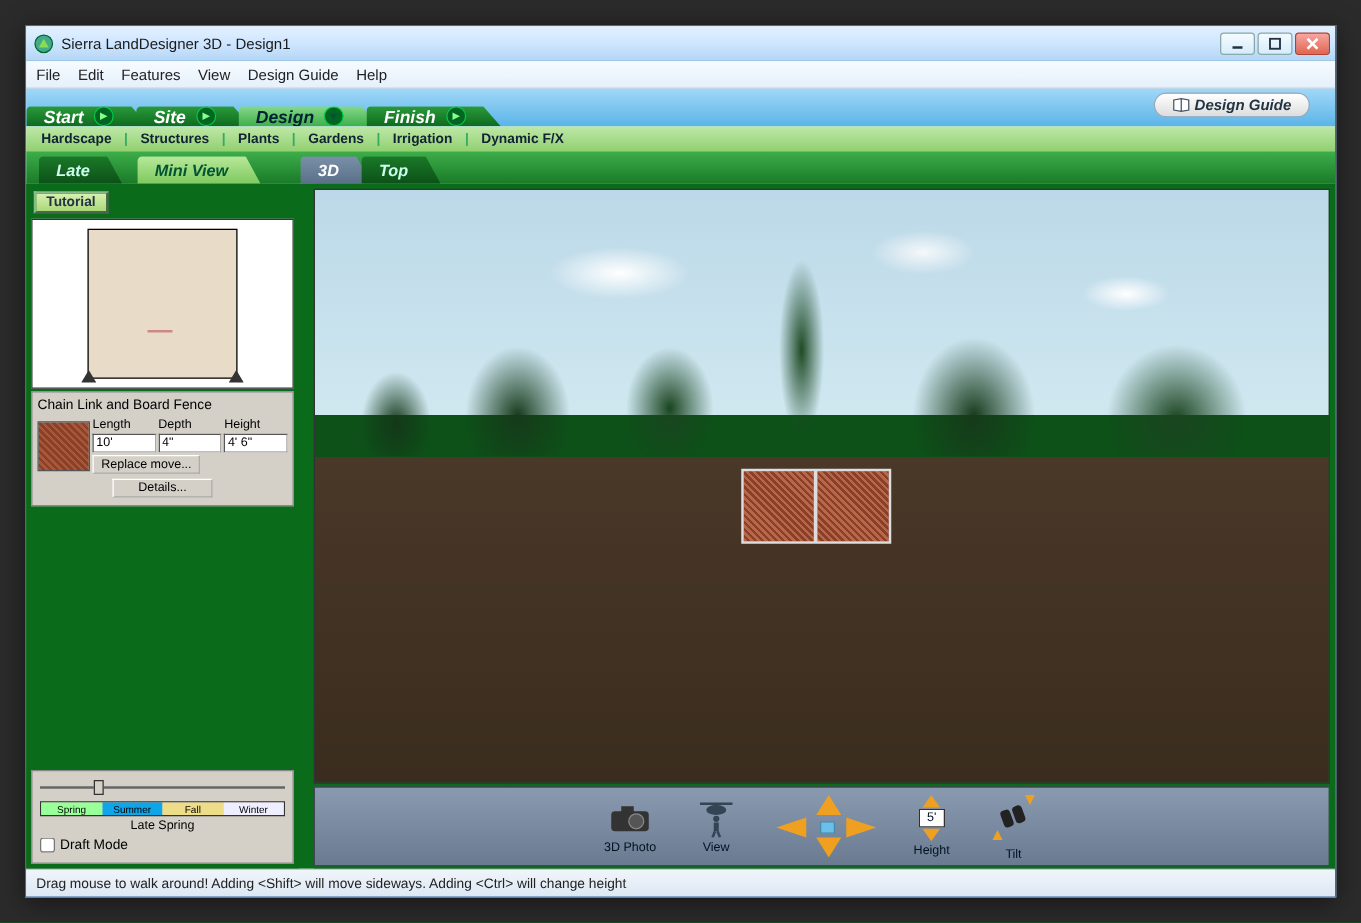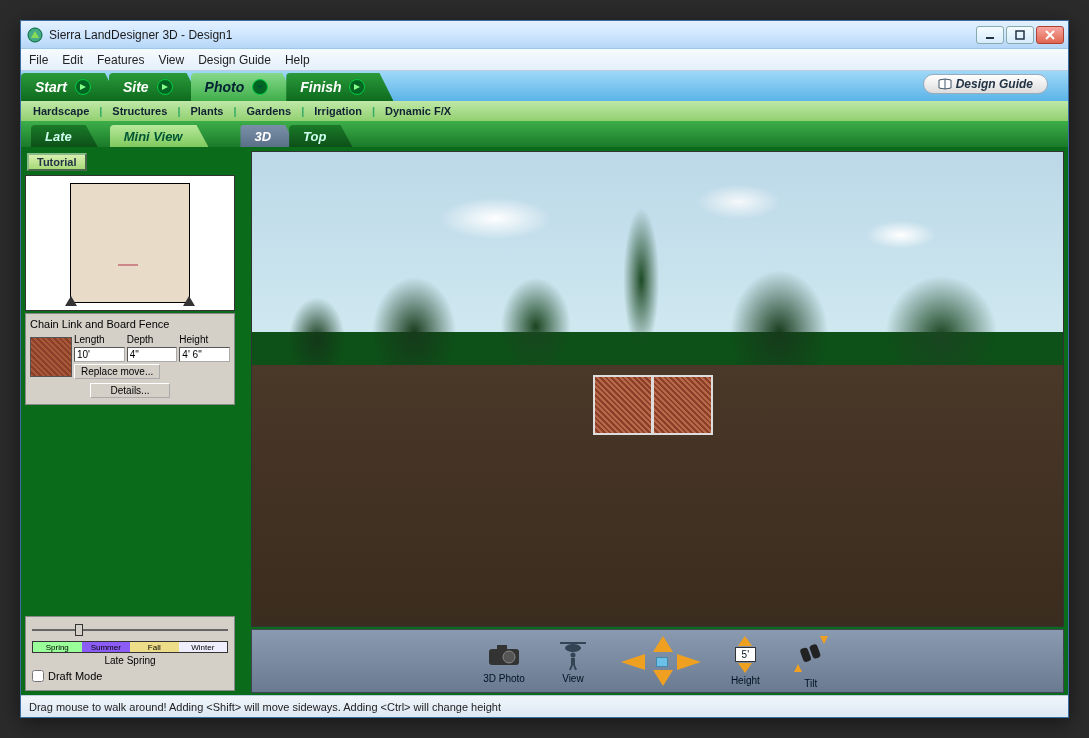--- a/index.html
+++ b/index.html
@@ -8,21 +8,21 @@
 .titlebar { height: 28px; background: linear-gradient(180deg,#e3f1ff 0%,#cfe6ff 50%,#b5d6f7 100%); display: flex; align-items: center; justify-content: space-between; padding: 0 4px 0 6px; border-bottom: 1px solid #9ec7e8; }
 .titlebar-left { display: flex; align-items: center; gap: 6px; }
 .app-icon { width: 16px; height: 16px; }
 .title-text { font-size: 12px; color: #1a1a1a; }
 .win-controls { display: flex; gap: 2px; }
 .win-btn { width: 28px; height: 18px; border: 1px solid #8aa; background: linear-gradient(#f5fbff,#d6ecfb); border-radius: 3px; display:flex;align-items:center;justify-content:center;}
 .win-btn.close { background: linear-gradient(#f7a6a0,#e06650); border-color:#b04030;}
 .menubar { height: 22px; background: linear-gradient(#f6fbff,#e5f0fb); border-bottom: 1px solid #bcd; display:flex; align-items:center; gap: 14px; padding: 0 8px; font-size:12px; color:#222;}
 .menubar span { cursor: default; }
 .nav-tabs { height: 30px; background: linear-gradient(#a0d8f8,#5bb4e8); display:flex; align-items:flex-end; position:relative; overflow:hidden;}
-.nav-tab { height: 28px; padding: 0 28px 0 14px; background: linear-gradient(#2a9a3a,#0e6b1e); color:#fff; font-weight:bold; font-style:italic; font-size:14px; display:flex; align-items:center; position:relative; border-top-left-radius:4px; margin-right:-10px; clip-path: polygon(0 0, calc(100% - 14px) 0, 100% 100%, 0 100%);}
+.nav-tab { height: 16px; padding: 0 28px 0 14px; background: linear-gradient(#2a9a3a,#0e6b1e); color:#fff; font-weight:bold; font-style:italic; font-size:14px; display:flex; align-items:center; position:relative; border-top-left-radius:4px; margin-right:-10px; clip-path: polygon(0 0, calc(100% - 14px) 0, 100% 100%, 0 100%);}
 .nav-tab.active { background: linear-gradient(#86d98a,#3fae4a); color:#023; }
 .nav-tab .circ { width:16px;height:16px;border-radius:50%;background:#062;border:1px solid #0c4;margin-left:8px;display:flex;align-items:center;justify-content:center;}
 .design-guide-btn { position:absolute; right:20px; top:3px; background: linear-gradient(#fff,#ddd); border-radius:10px; padding:2px 14px; font-size:12px; font-weight:bold; font-style:italic; color:#234; border:1px solid #9ab;}
 .sub-tabs { height:20px; background: linear-gradient(#bfe8a8,#92d070); display:flex; align-items:center; gap:10px; padding:0 12px; font-size:11px; color:#123; font-weight:bold;}
 .sub-tabs .sep { color:#3a6;}
 .view-tabs-row { height:26px; background: linear-gradient(#3dae4a,#1a7a28); display:flex; align-items:flex-end; padding-left:10px; gap:0;}
 .view-tab { height:22px; padding:0 26px 0 14px; background: linear-gradient(#1a7a28,#0d5018); color:#cfe; font-weight:bold; font-style:italic; font-size:13px; display:flex; align-items:center; clip-path: polygon(0 0, calc(100% - 12px) 0, 100% 100%, 0 100%); margin-right:-8px; border-top-left-radius:4px;}
 .view-tab.active { background: linear-gradient(#b8e89a,#7ec95e); color:#053;margin-left:20px;}
 .view-tab.selected3d { background: linear-gradient(#7a8fa8,#5a6f88); color:#fff;}
 .main-area { flex:1; display:flex; background:#0a6b1a; min-height:0;gap:12px;}
@@ -38,21 +38,21 @@
 .props-grid input { width:100%; font-size:10px; border:1px inset #aaa; padding:1px 2px; background:#fff;}
 .props-btn { font-size:10px; padding:1px 6px; background:#d4d0c8; border:1px outset #fff;}
 .details-row { display:flex; justify-content:center; margin-top:4px;}
 .spacer { flex:1;}
 .season-box { background:#d4d0c8; border:1px solid #888; padding:6px 6px 8px; font-size:10px; color:#000;}
 .season-slider { width:100%; height:14px; display:flex; align-items:center; margin-bottom:4px;}
 .season-track { flex:1; height:2px; background:#666; position:relative;}
 .season-thumb { position:absolute; left:22%; top:-5px; width:8px; height:12px; background:#d4d0c8; border:1px solid #333;}
 .season-bar { display:flex; height:12px; border:1px solid #333; font-size:8px;}
 .season-bar div { flex:1; display:flex; align-items:center; justify-content:center;}
-.sp{background:#9f9;} .su{background:#8b5cf6;text-align:right;} .fa{background:#ed8;} .wi{background:#eef;}
+.sp{background:#9f9;} .su{background:#0ea5e9;text-align:right;} .fa{background:#ed8;} .wi{background:#eef;}
 .season-label { text-align:center; font-size:10px; margin:2px 0 4px;}
 .draft-row { display:flex; align-items:center; gap:4px; font-size:11px;}
 .draft-row input { width:12px; height:12px;}
 .viewport-col { flex:1; display:flex; flex-direction:column; background:#0a6b1a;}
 .viewport { flex:1; margin:4px 4px 2px 0; border:1px solid #333; background: linear-gradient(180deg,#bcd8e8 0%,#cfe8f0 38%, #0d5018 38%, #0d5018 45%, #4a3828 45%, #3a2c1e 100%); position:relative; overflow:hidden;}
 .trees { position:absolute; left:0; right:0; top:0; height:45%; background:
  radial-gradient(ellipse 60px 80px at 20% 85%, #163a1a 0%, transparent 70%),
  radial-gradient(ellipse 50px 70px at 35% 82%, #1a4520 0%, transparent 70%),
  radial-gradient(ellipse 30px 120px at 48% 60%, #1e4a24 0%, transparent 60%),
  radial-gradient(ellipse 70px 90px at 65% 85%, #163a1a 0%, transparent 70%),
@@ -134,21 +134,21 @@
       </div>
     <div class="nav-tab">
         <span>Site</span>
         <span class="circ">
           <svg width="8" height="8">
             <polygon points="1,1 7,4 1,7" fill="#8f8"></polygon>
           </svg>
         </span>
       </div>
     <div class="nav-tab active">
-        <span>Photo</span>
+        <span>Design</span>
         <span class="circ">
           <svg width="8" height="8">
             <polygon points="1,2 7,2 4,7" fill="#053"></polygon>
           </svg>
         </span>
       </div>
     <div class="nav-tab">
         <span>Finish</span>
         <span class="circ">
           <svg width="8" height="8">

